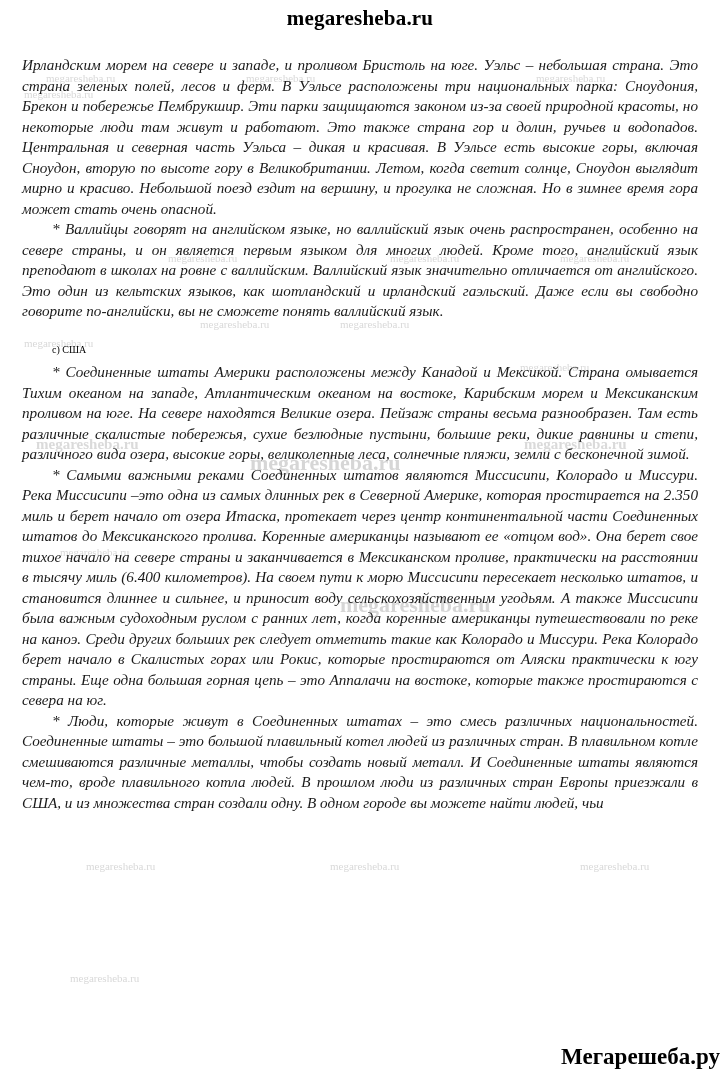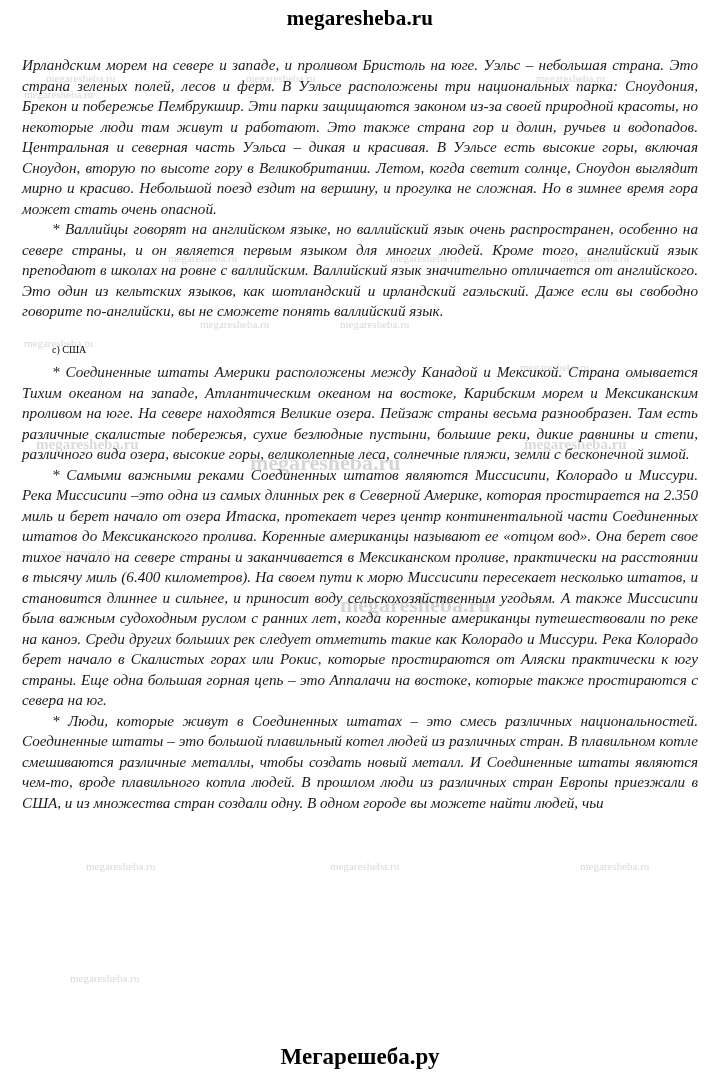--- a/index.html
+++ b/index.html
@@ -32,21 +32,21 @@
     font-weight: bold;
     font-size: 21px;
     letter-spacing: 0.2px;
     color: #000;
   }
   .footer-title {
     position: absolute;
     bottom: 14px;
     left: 0;
     width: 720px;
-    text-align: center;
+    text-align: right;
     font-family: "Liberation Serif", serif;
     font-weight: bold;
     font-size: 23px;
     color: #000;
   }
   .content {
     position: absolute;
     top: 55px;
     left: 22px;
     width: 676px;

